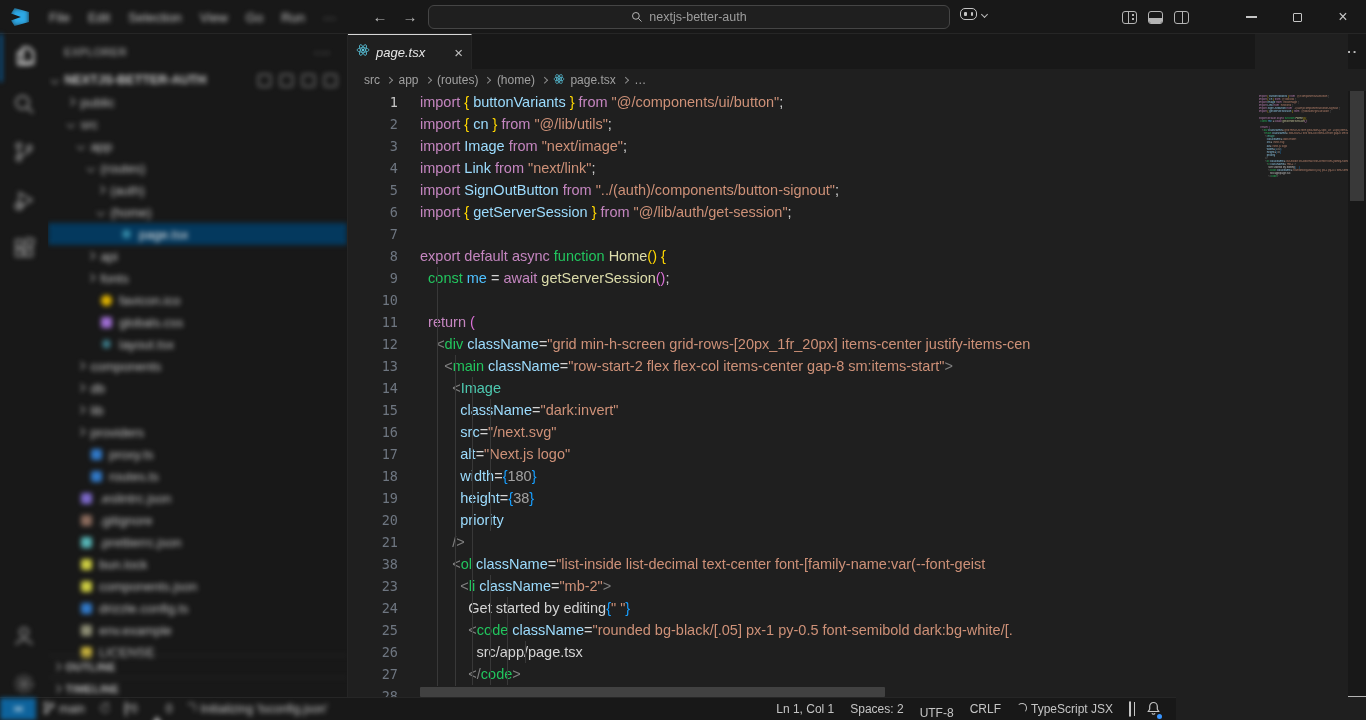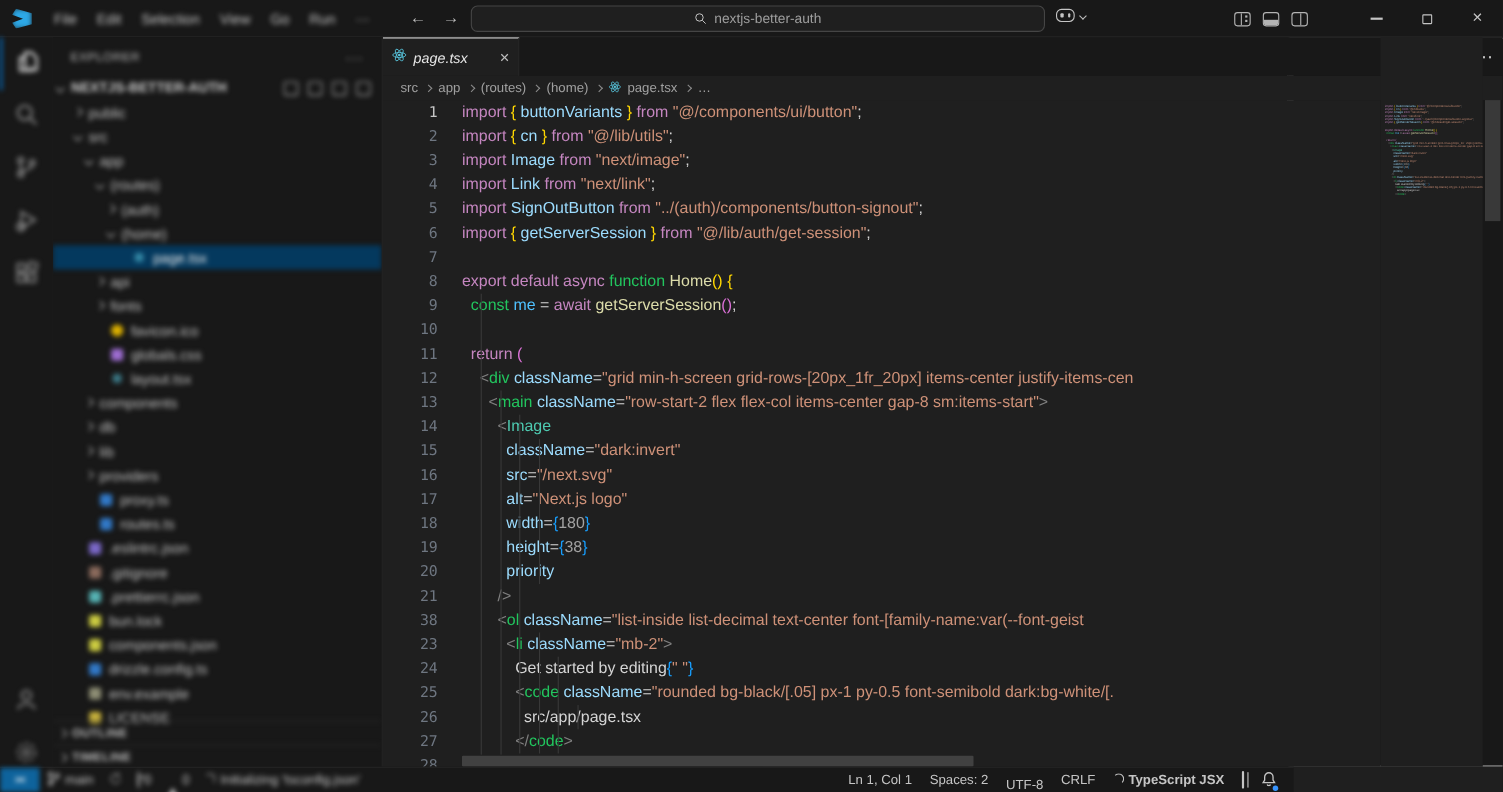--- a/index.html
+++ b/index.html
@@ -536,21 +536,21 @@
         </div>
         <div class="sb-item" style="padding: 0px 8px;">
           <span>Spaces: 2</span>
         </div>
         <div class="sb-item" style="padding: 0px 8px; align-items: flex-end;">
           <span>UTF-8</span>
         </div>
         <div class="sb-item" style="padding: 0px 8px;">
           <span>CRLF</span>
         </div>
-        <div class="sb-item" style="padding: 0px 8px; font-weight: bold;">
+        <div class="sb-item" style="padding: 0px 8px;">
           <span><span class="spinner"></span></span>
           <span>TypeScript JSX</span>
         </div>
         <div class="sb-item" style="padding: 0px 8px;">
           <span><span class="ic-grid"></span></span>
         </div>
         <div class="sb-item" style="padding: 0px 8px;">
           <span><span class="ic-bell"><svg width="13" height="14" viewBox="0 0 13 14" class="thin">
                 <path d="M6.5 1.5a3.8 3.8 0 0 1 3.8 3.8v2.9l1.4 2.3H1.3l1.4-2.3V5.3A3.8 3.8 0 0 1 6.5 1.5z"></path>
                 <path d="M5 12.2a1.6 1.6 0 0 0 3 0"></path>

